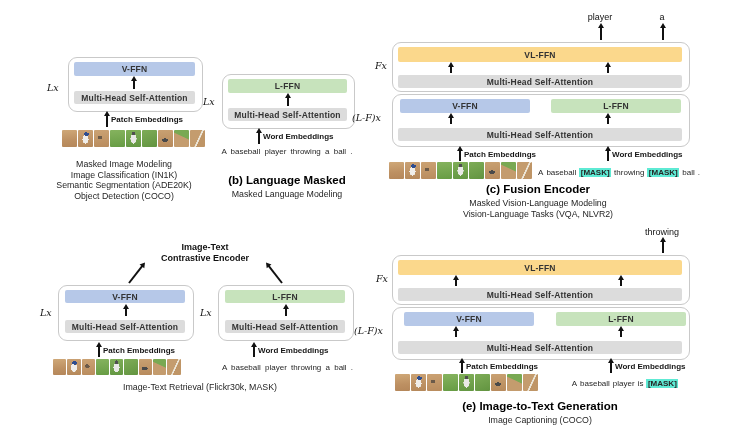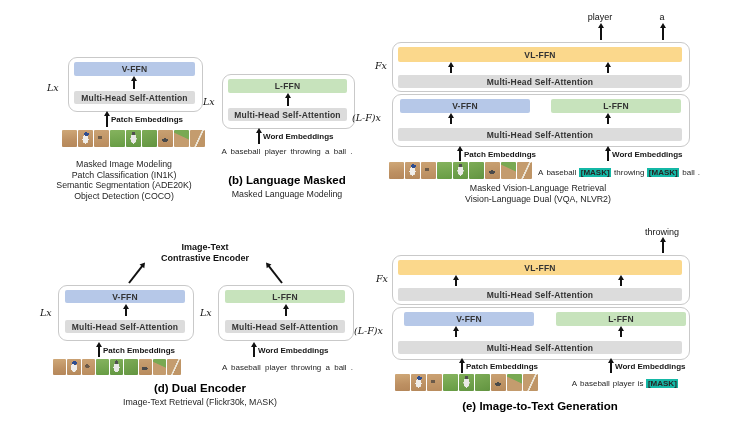--- a/index.html
+++ b/index.html
@@ -32,21 +32,21 @@
           radial-gradient(ellipse 5px 7px at 50% 55%,#f0eeea 0 60%,transparent 61%),
           linear-gradient(175deg,#caa173,#b5885a);}
   .grass-a{background:linear-gradient(175deg,#85b35e,#679c44);}
   .grass-b{background:linear-gradient(160deg,#7eac57,#629440);}
   .player-grass{background:radial-gradient(ellipse 3px 3px at 50% 20%,#4f4f4f 0 60%,transparent 61%),
           radial-gradient(ellipse 5px 8px at 50% 52%,#e9e9e6 0 60%,transparent 61%),
           linear-gradient(175deg,#7fae57,#639742);}
   .dirt-grass{background:linear-gradient(205deg,#79a953 0 38%,#c49c6e 42%);}
   .dirt-line{background:linear-gradient(115deg,#c49c6e 0 52%,#ece6d8 54% 60%,#bf9566 62%);}
   .tok{display:inline-block;margin:0 1.5px;}
-  .tok.mask{background:#14b8a6;padding:0 1.5px;font-weight:700;}
+  .tok.mask{background:#5eead4;padding:0 1.5px;font-weight:700;}
 </style>
 </head>
 <body>
 
 <div id="fig">
 
   <div class="mult" style="left:47px;top:82px;">Lx</div>
   <div class="obox" style="left:68px;top:57px;width:133px;height:53px;"></div>
   <div class="bar" style="left: 74px; top: 62px; width: 121px; height: 14px; background-color: rgb(182, 200, 232);">V-FFN</div>
   <div class="arr" style="left:133px;top:80px;height:9px;"></div>
@@ -59,21 +59,21 @@
     <div class="pt dirt-b"></div>
     <div class="pt grass-a"></div>
     <div class="pt player-grass"></div>
     <div class="pt grass-b"></div>
     <div class="pt dirt-c"></div>
     <div class="pt dirt-grass"></div>
     <div class="pt dirt-line"></div>
   </div>
   <div class="cap" style="left:24px;top:159px;width:200px;">
     <div class="s">Masked Image Modeling</div>
-    <div class="s">Patch Classification (IN1K)</div>
+    <div class="s">Image Classification (IN1K)</div>
     <div class="s">Semantic Segmentation (ADE20K)</div>
     <div class="s">Object Detection (COCO)</div>
   </div>
 
   <div class="mult" style="left:203px;top:96px;">Lx</div>
   <div class="obox" style="left:222px;top:74px;width:131px;height:53px;"></div>
   <div class="bar" style="left: 228px; top: 79px; width: 119px; height: 14px; background-color: rgb(199, 227, 188);">L-FFN</div>
   <div class="arr" style="left:287px;top:97px;height:9px;"></div>
   <div class="bar" style="left: 228px; top: 108px; width: 119px; height: 13px; background-color: rgb(220, 220, 220);">Multi-Head Self-Attention</div>
   <div class="arr" style="left:258px;top:132px;height:12px;"></div>
@@ -114,22 +114,23 @@
     <div class="pt dirt-b"></div>
     <div class="pt grass-a"></div>
     <div class="pt player-grass"></div>
     <div class="pt grass-b"></div>
     <div class="pt dirt-c"></div>
     <div class="pt dirt-grass"></div>
     <div class="pt dirt-line"></div>
   </div>
   <div class="sent" style="left:536px;top:168px;width:166px;"><span class="tok">A</span><span class="tok">baseball</span><span class="tok mask">[MASK]</span><span class="tok">throwing</span><span class="tok mask">[MASK]</span><span class="tok">ball</span><span class="tok">.</span></div>
   <div class="cap" style="left:438px;top:183px;width:200px;">
-    <div class="s">Masked Vision-Language Retrieval</div>
-    <div class="s">Vision-Language Dual (VQA, NLVR2)</div>
+    <div class="t">(c) Fusion Encoder</div>
+    <div class="s">Masked Vision-Language Modeling</div>
+    <div class="s">Vision-Language Tasks (VQA, NLVR2)</div>
   </div>
 
   <div class="out" style="left:130px;top:242px;width:150px;font-weight:600;">Image-Text</div>
   <div class="out" style="left:130px;top:253px;width:150px;font-weight:600;">Contrastive Encoder</div>
   <div class="arr diag" style="left:128px;top:261px;height:22px;width:2px;transform:rotate(38deg);"></div>
   <div class="arr diag" style="left:281px;top:261px;height:22px;width:2px;transform:rotate(-38deg);"></div>
 
   <div class="mult" style="left:40px;top:307px;">Lx</div>
   <div class="obox" style="left:58px;top:285px;width:134px;height:54px;"></div>
   <div class="bar" style="left: 65px; top: 290px; width: 120px; height: 13px; background-color: rgb(182, 200, 232);">V-FFN</div>
@@ -152,21 +153,20 @@
     <div class="pt player-grass"></div>
     <div class="pt grass-b"></div>
     <div class="pt dirt-c"></div>
     <div class="pt dirt-grass"></div>
     <div class="pt dirt-line"></div>
   </div>
   <div class="arr" style="left:253px;top:346px;height:11px;"></div>
   <div class="lbl" style="left:258px;top:346px;">Word Embeddings</div>
   <div class="sent" style="left:210px;top:363px;width:155px;">A baseball player throwing a ball .</div>
   <div class="cap" style="left:100px;top:382px;width:200px;">
-    <div class="t">(d) Dual Encoder</div>
     <div class="s">Image-Text Retrieval (Flickr30k, MASK)</div>
   </div>
 
   <div class="out" style="left:622px;top:227px;width:80px;">throwing</div>
   <div class="arr" style="left:662px;top:241px;height:12px;"></div>
 
   <div class="mult" style="left:376px;top:273px;">Fx</div>
   <div class="obox" style="left:392px;top:255px;width:296px;height:48px;"></div>
   <div class="bar" style="left: 398px; top: 260px; width: 284px; height: 15px; background-color: rgb(251, 216, 140);">VL-FFN</div>
   <div class="arr" style="left:455px;top:279px;height:7px;"></div>
@@ -192,15 +192,16 @@
     <div class="pt grass-a"></div>
     <div class="pt player-grass"></div>
     <div class="pt grass-b"></div>
     <div class="pt dirt-c"></div>
     <div class="pt dirt-grass"></div>
     <div class="pt dirt-line"></div>
   </div>
   <div class="sent" style="left:555px;top:379px;width:140px;"><span class="tok">A</span><span class="tok">baseball</span><span class="tok">player</span><span class="tok">is</span><span class="tok mask">[MASK]</span></div>
   <div class="cap" style="left:440px;top:400px;width:200px;">
     <div class="t">(e) Image-to-Text Generation</div>
+    <div class="s">Image Captioning (COCO)</div>
   </div>
 
 </div>
 
 </body></html>

